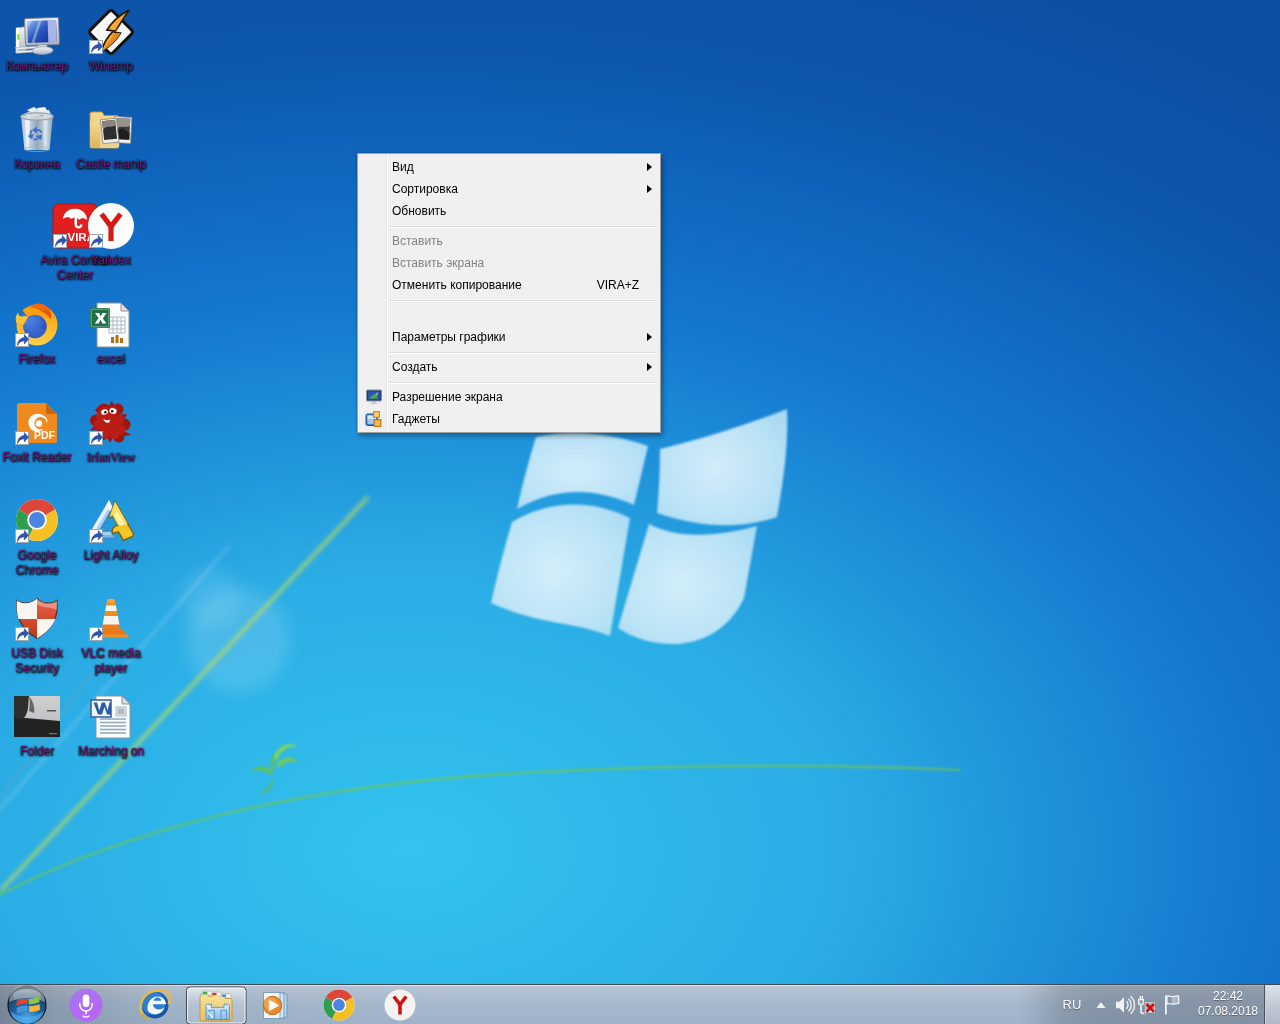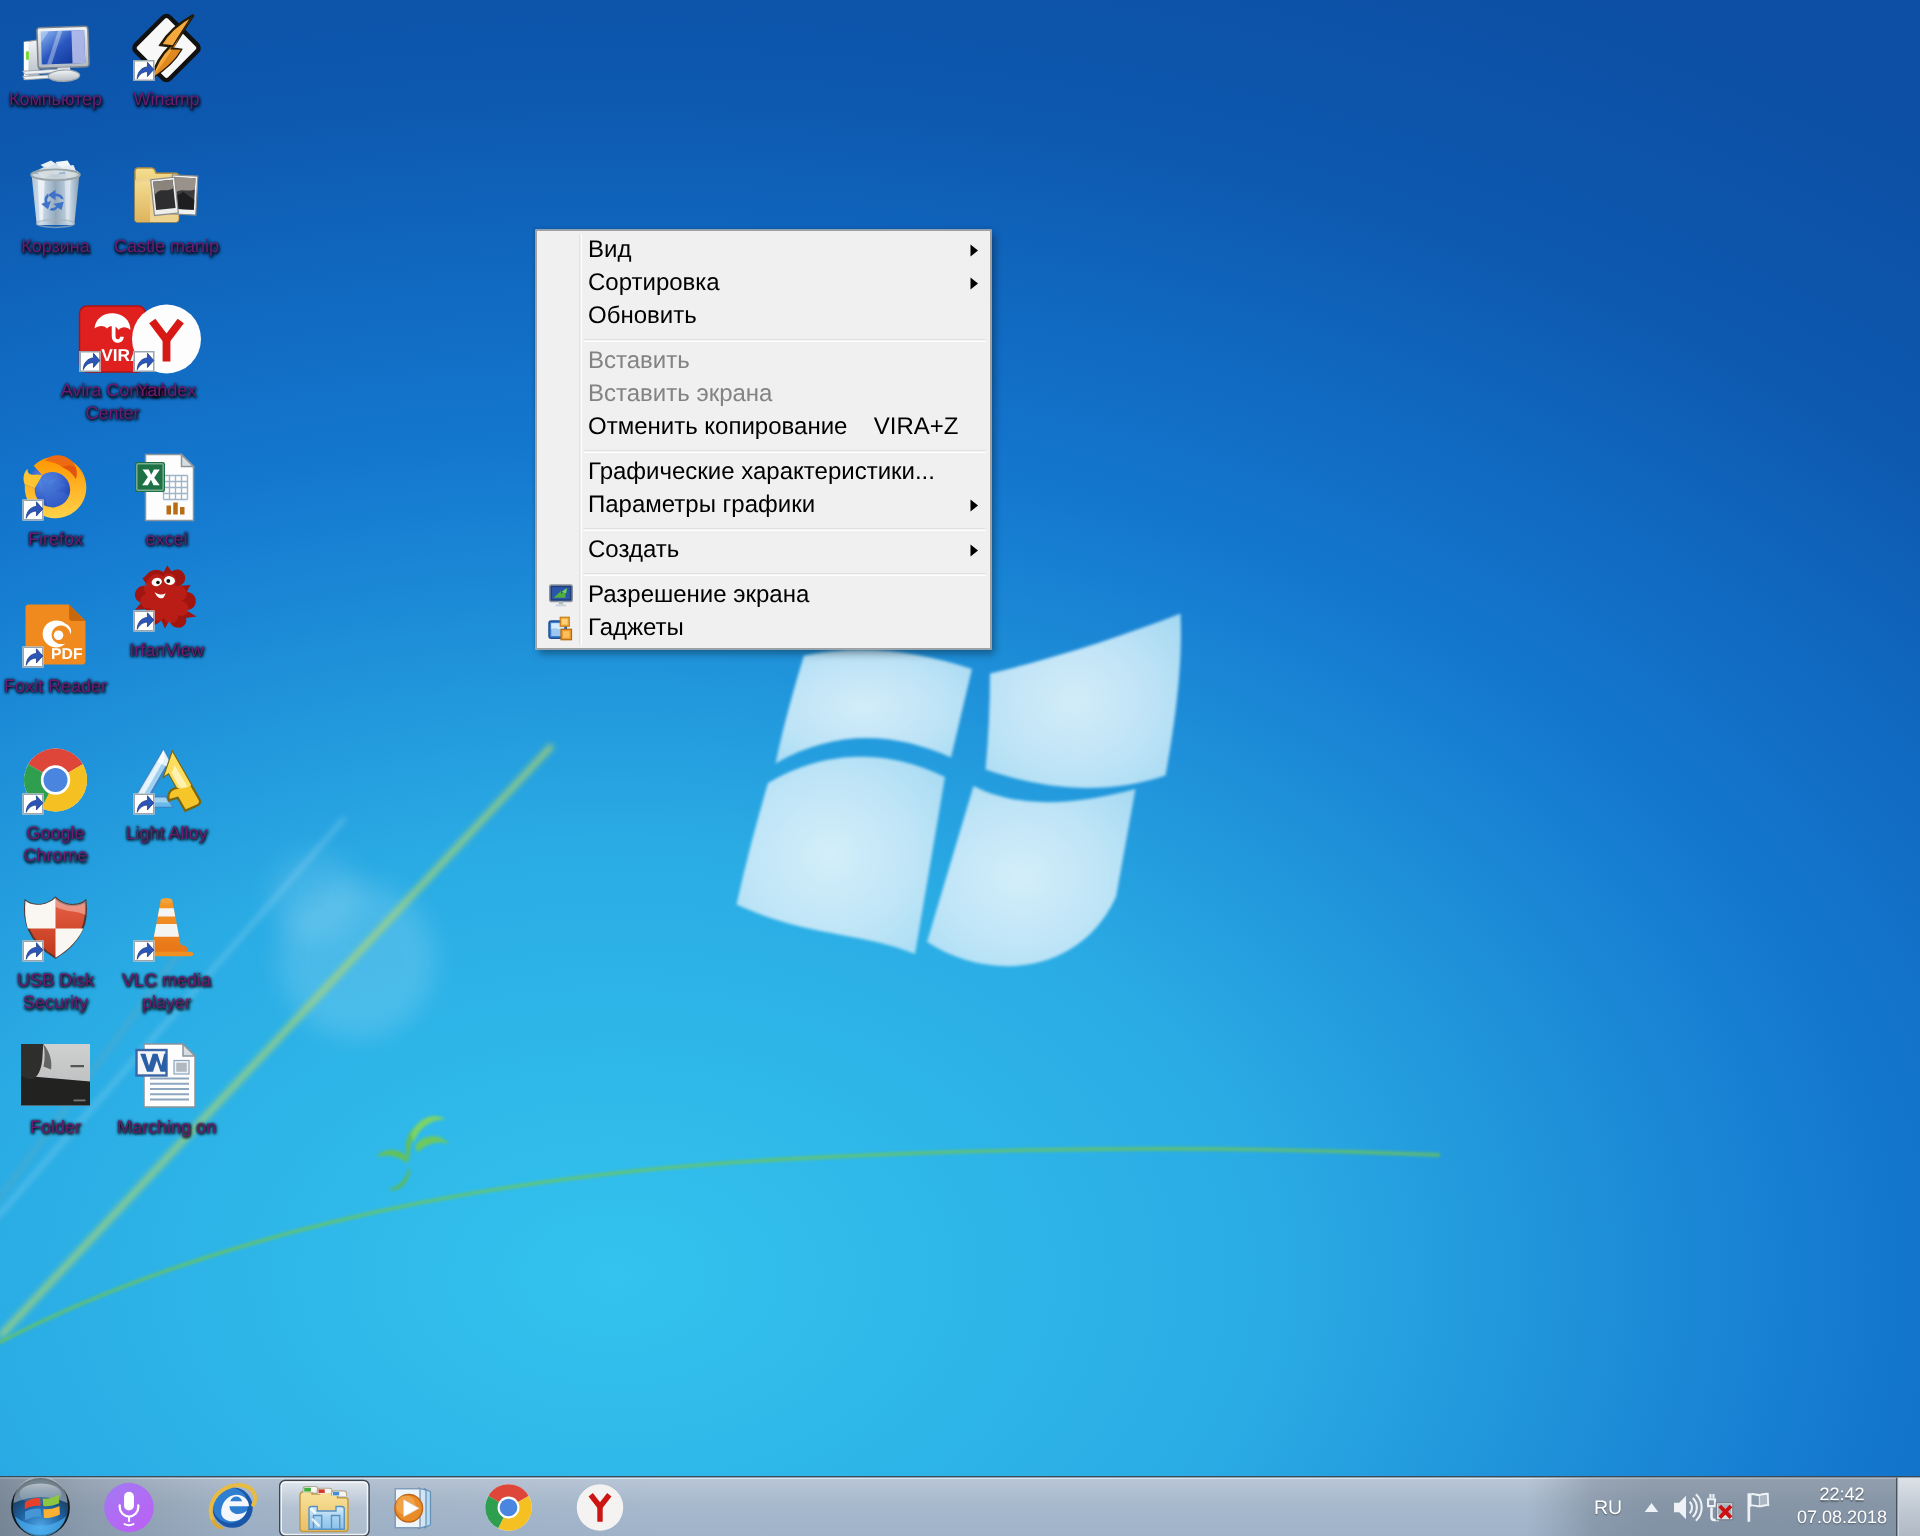--- a/index.html
+++ b/index.html
@@ -8,21 +8,21 @@
 .ico{position:absolute;width:74px;text-align:center;}
 .ico .g{margin:0 auto;width:48px;height:48px;position:relative;}
 .ico .g svg{position:absolute;left:0;top:0;}
 .cap{margin-top:3px;font-size:12px;line-height:15px;color:#701a75;
 text-shadow:0 1px 2px rgba(0,0,0,.95),0 0 2px rgba(0,0,0,.7),1px 1px 2px rgba(0,0,0,.8);}
 .sc{position:absolute;left:2px;bottom:2px;width:14px;height:14px;background:#fff;
 border:1px solid #9aa7b0;box-sizing:border-box;}
 .sc svg{position:absolute;left:0;top:0;}
 #menu{position:absolute;left:357px;top:153px;width:304px;height:280px;
 background:#f0f0f0;border:1px solid #a0a0a0;box-sizing:border-box;
-box-shadow:2px 3px 5px rgba(0,0,0,.35),-1px -1px 2px rgba(0,0,0,.10);font-size:16px;color:#000;}
+box-shadow:2px 3px 5px rgba(0,0,0,.35),-1px -1px 2px rgba(0,0,0,.10);font-size:12px;color:#000;}
 #menu .gut{position:absolute;left:28px;top:2px;bottom:2px;width:0;
 border-left:1px solid #e2e3e3;border-right:1px solid #fff;}
 .mi{position:absolute;left:1px;right:1px;height:22px;line-height:22px;}
 .mi .t{position:absolute;left:33px;top:0;}
 .mi .acc{position:absolute;right:20px;top:0;}
 .mi .arr{position:absolute;right:7px;top:7px;width:0;height:0;
 border-left:5px solid #000;border-top:4px solid transparent;border-bottom:4px solid transparent;}
 .mi.dis{color:#838383;}
 .msep{position:absolute;left:31px;right:3px;height:0;border-top:1px solid #e0e0e0;
 border-bottom:1px solid #fff;}
@@ -304,21 +304,21 @@
 </svg>
 <div class="sc">
         <svg width="13" height="13" viewBox="0 0 13 13">
           <path d="M1.5,11.5 C1.5,7 4.5,3.8 8.3,3.6 L8.3,0.5 L12.5,5.3 L8.3,10 L8.3,6.7 C5,6.9 3,8.5 1.5,11.5 Z" fill="#2b55b8" stroke="#17387e" stroke-width="0.5"></path>
         </svg>
       </div>
 </div>
 <div class="cap">Foxit Reader</div>
 </div>
 
-<div class="ico" style="left:74px;top:375px;">
+<div class="ico" style="left:74px;top:399px;font-family:Liberation Serif, serif;">
 <div class="g">
       <svg width="48" height="48" viewBox="0 0 48 48">
 <path d="M10,9 C13,4.5 18.5,3.5 22,6.5 L24.5,2 L27.5,6 C30.5,3.5 34.5,4.5 36,8 C37.2,11 36,14 33,15.5 L40,15 L37.5,19.5 C41.5,20 44,23 43.5,26.5 C43,30 40,32 36.5,31.5 L44,36 L37,37 C38,40.5 35.5,43.5 32,43.5 C29,43.5 26.5,41.5 26,38.5 L23,44 L20.5,38.5 C17.5,42.5 12.5,42.5 10,39.5 C8,37 8.2,33.5 10.5,31 L3,31.5 L7,27 C3.5,25.5 2,22 3.5,19 C5,16 8.5,14.8 11.5,16 L8,10.5 Z" fill="#a01510"></path>
 <path d="M13,10 C15.5,7 19.5,7 21.5,9.5 C23,7 27,6.5 29,8.5 C31,10.5 31,13.5 29.5,15.8 C32.5,14.8 36,16 37,18.8 C38,21.5 37,24.5 34,25.5 C37.5,26.5 39.5,29.5 38.5,32.3 C37.5,35 34.5,36.3 31.8,35 C32,38 30,40.5 27.3,40.5 C24.8,40.5 22.8,39 22.5,36.5 C20.5,39.5 17,40 14.5,38 C12,36 11.8,33 13.5,30.5 C10.3,31.3 7.5,29.8 6.8,27 C6,24.3 7.5,21.5 10.5,20.8 C8.5,18.8 8.5,15.5 10.5,13.5 C11.3,12.7 12.2,10.5 13,10 Z" fill="#c62218" opacity="0.65"></path>
 <ellipse cx="17.5" cy="13" rx="3.5" ry="2.7" fill="#fafaf6" transform="rotate(-15 17.5 13)"></ellipse>
 <ellipse cx="26" cy="12" rx="3.7" ry="2.9" fill="#fafaf6" transform="rotate(10 26 12)"></ellipse>
 <circle cx="18.3" cy="13.3" r="1.2" fill="#161616"></circle>
 <circle cx="25.2" cy="12.3" r="1.3" fill="#161616"></circle>
 <path d="M16,19.5 C18,21.5 21,21.8 23.5,20.5 L22,23.5 C20,24.5 17.5,23.5 16,19.5 Z" fill="#fafaf6"></path>
 </svg>
@@ -457,23 +457,20 @@
       <span class="t">Вставить</span>
     </div>
 <div class="mi dis" style="top:98px;">
       <span class="t">Вставить экрана</span>
     </div>
 <div class="mi" style="top:120px;">
       <span class="t">Отменить копирование</span>
       <span class="acc">VIRA+Z</span>
     </div>
 <div class="msep" style="top:146px;"></div>
-<div class="mi" style="top:150px;">
-      <span class="t">Графические характеристики...</span>
-    </div>
 <div class="mi" style="top:172px;">
       <span class="t">Параметры графики</span>
       <span class="arr"></span>
     </div>
 <div class="msep" style="top:198px;"></div>
 <div class="mi" style="top:202px;">
       <span class="t">Создать</span>
       <span class="arr"></span>
     </div>
 <div class="msep" style="top:228px;"></div>

